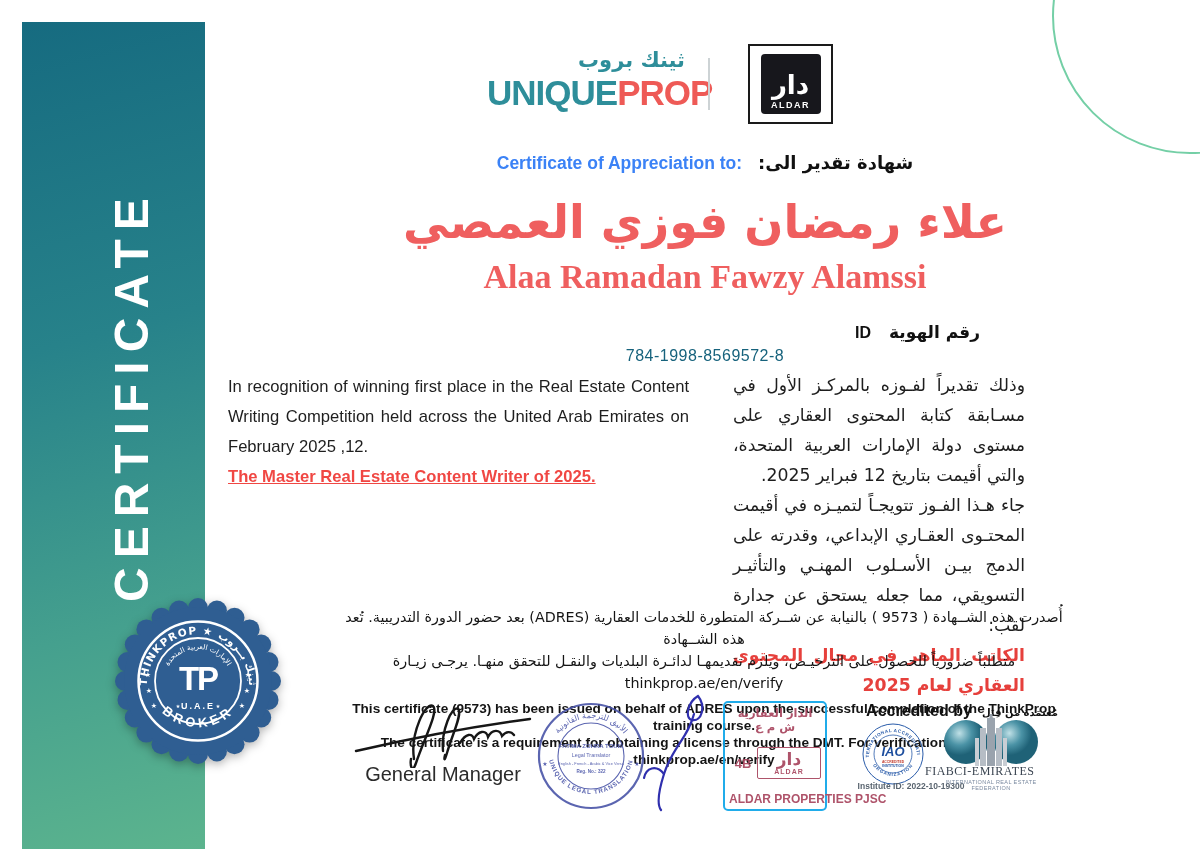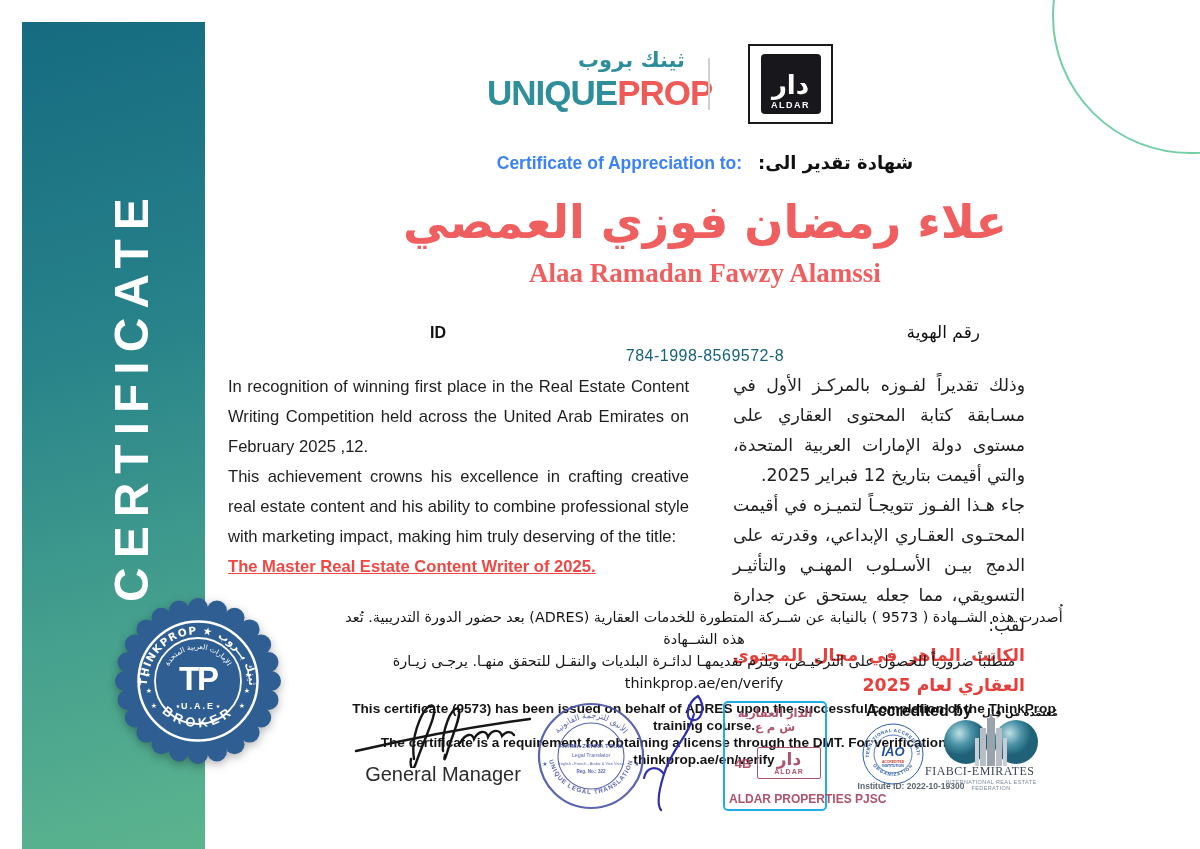--- a/index.html
+++ b/index.html
@@ -33,28 +33,28 @@
 
   
   .heading-row{position:absolute;left:400px;top:152px;width:610px;display:flex;justify-content:center;
         align-items:baseline;gap:16px;}
   .heading-en{font-size:17.5px;font-weight:700;color:#3b82f6;}
   .heading-ar{font-size:18px;font-weight:700;color:#111;}
 
   
   .name-ar{position:absolute;left:290px;top:196px;width:830px;text-align:center;font-size:46px;
         font-weight:700;color:#ef5f5f;line-height:1.15;}
-  .name-en{position:absolute;left:290px;top:258px;width:830px;text-align:center;font-size:27px;
+  .name-en{position:absolute;left:290px;top:258px;width:830px;text-align:center;font-size:34px;
         font-weight:700;color:#ef5f5f;font-family:"Liberation Serif",serif;}
 
   
-  .id-row{position:absolute;left:430px;top:322px;width:550px;display:flex;justify-content:space-between;
-        align-items:baseline;gap:6px;}
+  .id-row{position:absolute;left:430px;top:322px;width:550px;display:flex;justify-content:flex-end;
+        align-items:baseline;gap:18px;}
   .id-label-en{font-size:16px;font-weight:700;color:#111;}
-  .id-label-ar{font-size:17px;font-weight:400;color:#111;margin-left:7px;}
+  .id-label-ar{font-size:17px;font-weight:700;color:#111;}
   .id-value{position:absolute;left:430px;top:347px;width:550px;text-align:center;font-size:16px;
         color:#16627c;font-family:Liberation Sans, sans-serif;letter-spacing:.5px;}
 
   
   .body-en{position:absolute;left:228px;top:372px;width:461px;font-size:16.6px;line-height:30px;
         color:#1e1e1e;text-align:justify;}
   .body-en p{margin:0;}
   .body-title-en{color:#f04743;font-weight:700;text-decoration:underline;}
   .body-ar{position:absolute;left:693px;top:370px;width:292px;font-size:17.3px;line-height:30px;
         color:#1e1e1e;text-align:justify;margin-left:40px;}
@@ -134,21 +134,20 @@
   <div class="name-en">Alaa Ramadan Fawzy Alamssi</div>
 
   <div class="id-row">
     <span class="id-label-en">ID</span>
     <span class="id-label-ar ar">رقم الهوية</span>
   </div>
   <div class="id-value">784-1998-8569572-8</div>
 
   <div class="body-en">
     <p>In recognition of winning first place in the Real Estate Content Writing Competition held across the United Arab Emirates on February 2025 ,12.</p>
-    <p>This achievement crowns his excellence in crafting creative real estate content and his ability to combine professional style with marketing impact, making him truly deserving of the title:</p>
     <p class="body-title-en">The Master Real Estate Content Writer of 2025.</p>
   </div>
 
   <div class="body-ar ar">
     <p>وذلك تقديراً لفـوزه بالمركـز الأول في مسـابقة كتابة المحتوى العقاري على مستوى دولة الإمارات العربية المتحدة، والتي أقيمت بتاريخ 12 فبراير 2025.</p>
     <p>جاء هـذا الفـوز تتويجـاً لتميـزه في أقيمت المحتـوى العقـاري الإبداعي، وقدرته على الدمج بيـن الأسـلوب المهنـي والتأثيـر التسويقي، مما جعله يستحق عن جدارة لقب:</p>
     <p class="body-title-ar">الكاتب الماهر في مجال المحتوى العقاري لعام 2025</p>
   </div>
 
   <div class="verify">

